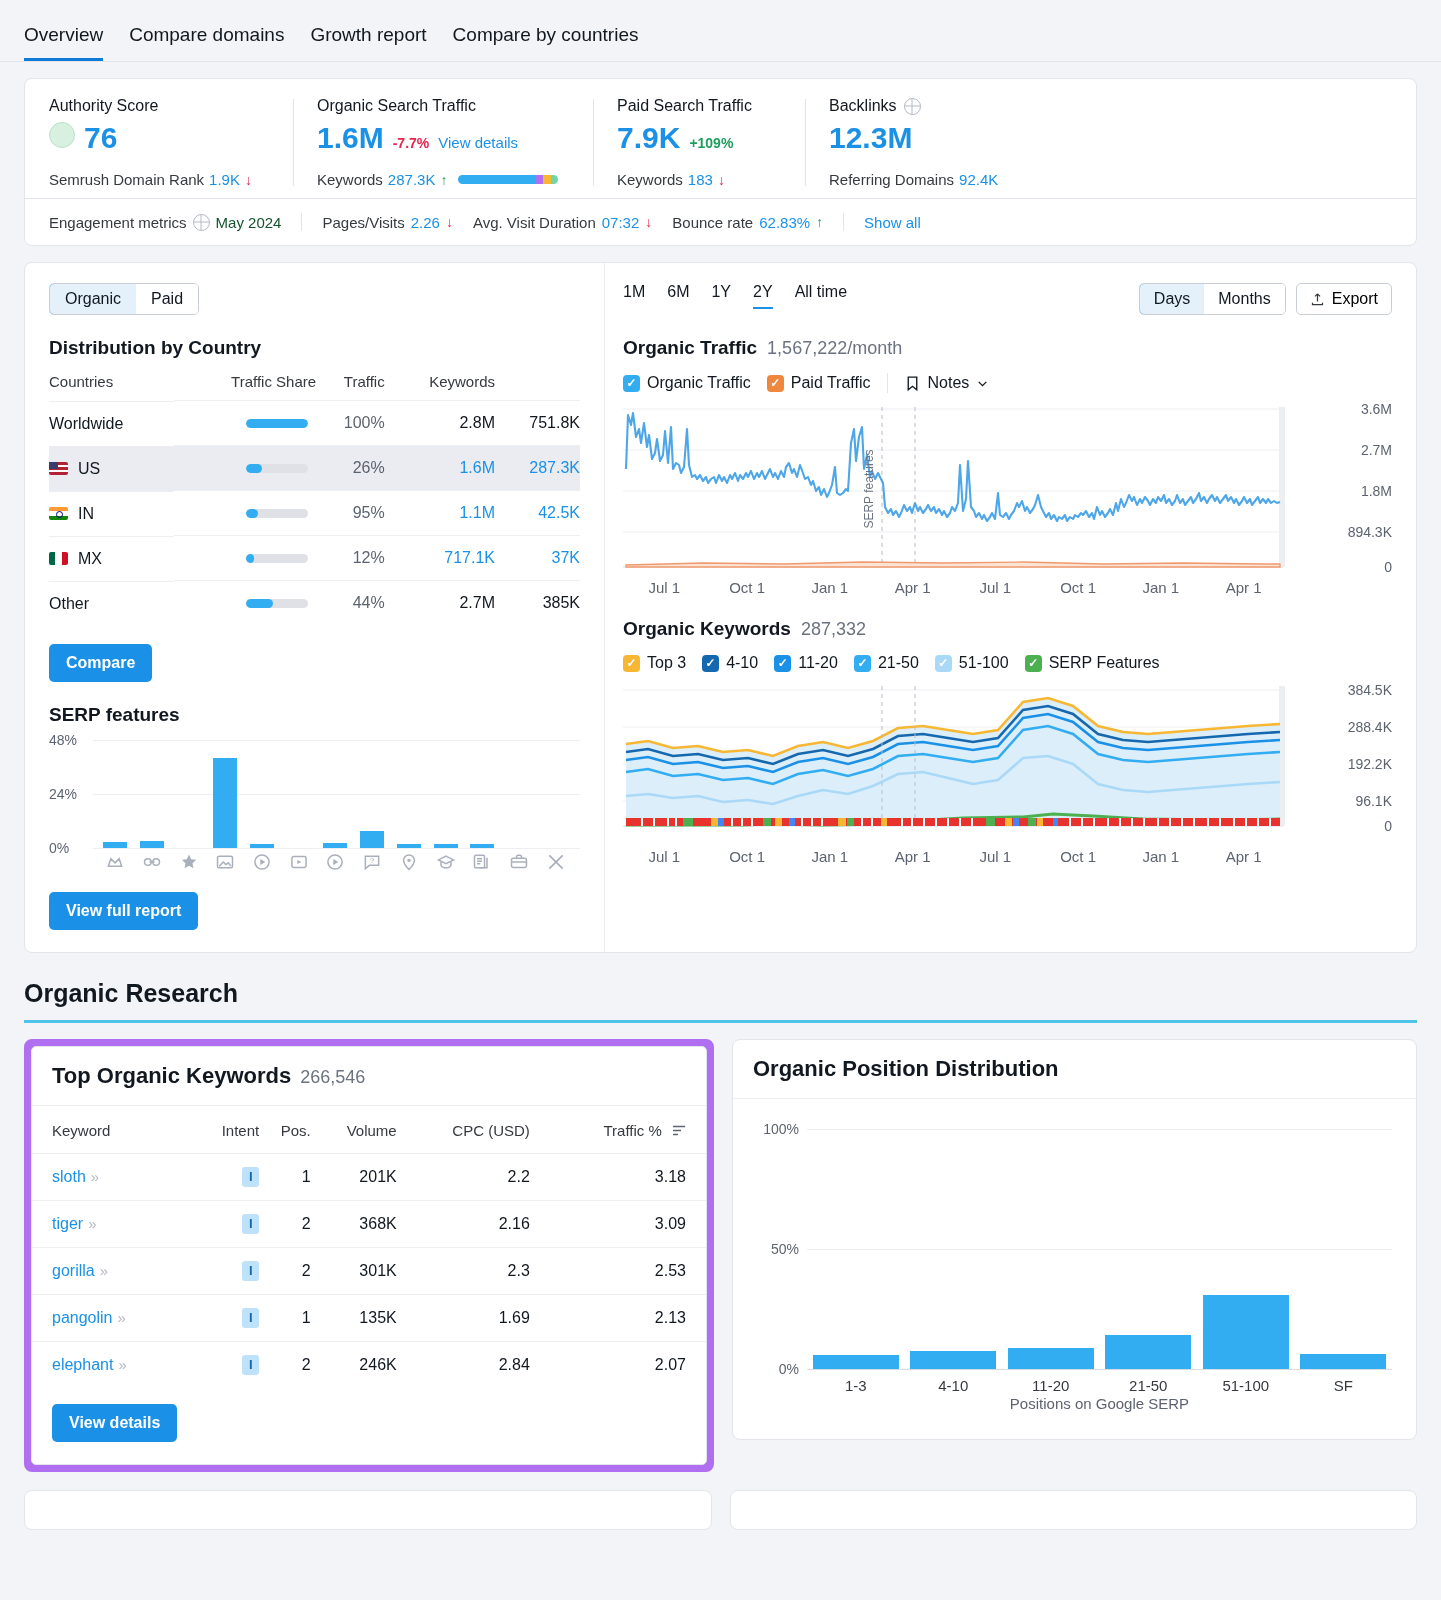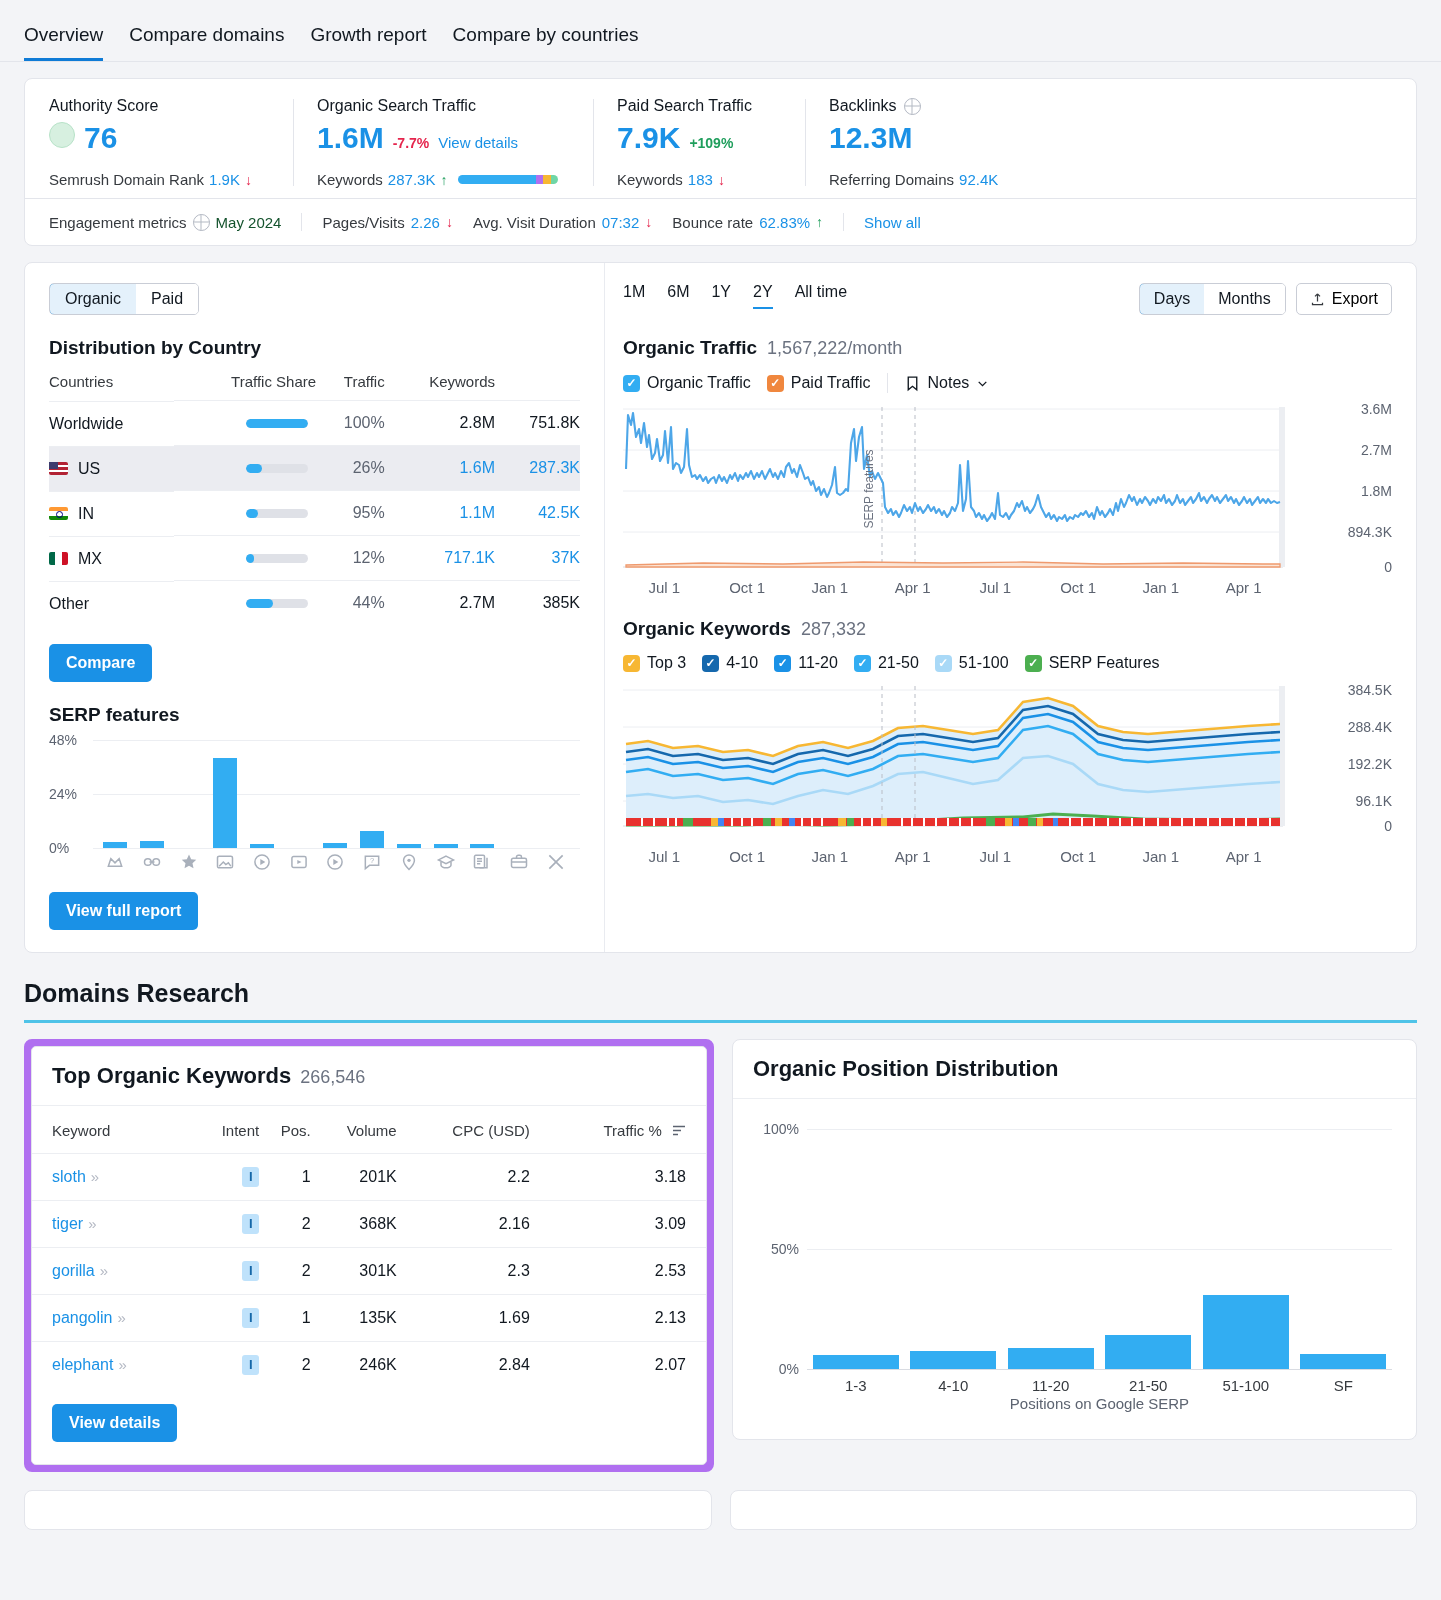--- a/index.html
+++ b/index.html
@@ -793,21 +793,21 @@
           <span>Jul 1</span>
           <span>Oct 1</span>
           <span>Jan 1</span>
           <span>Apr 1</span>
         </div>
       </div>
     </div>
   </div>
 </div>
 
-<div class="section-h">Domains Research</div>
+<div class="section-h">Organic Research</div>
 <div class="section-rule"></div>
 
 <div class="or-grid">
 
   <div class="hl-frame">
     <div class="kw-card">
       <div class="card-head">
         <span class="t">Top Organic Keywords</span>
         <span class="v">266,546</span>
       </div>

